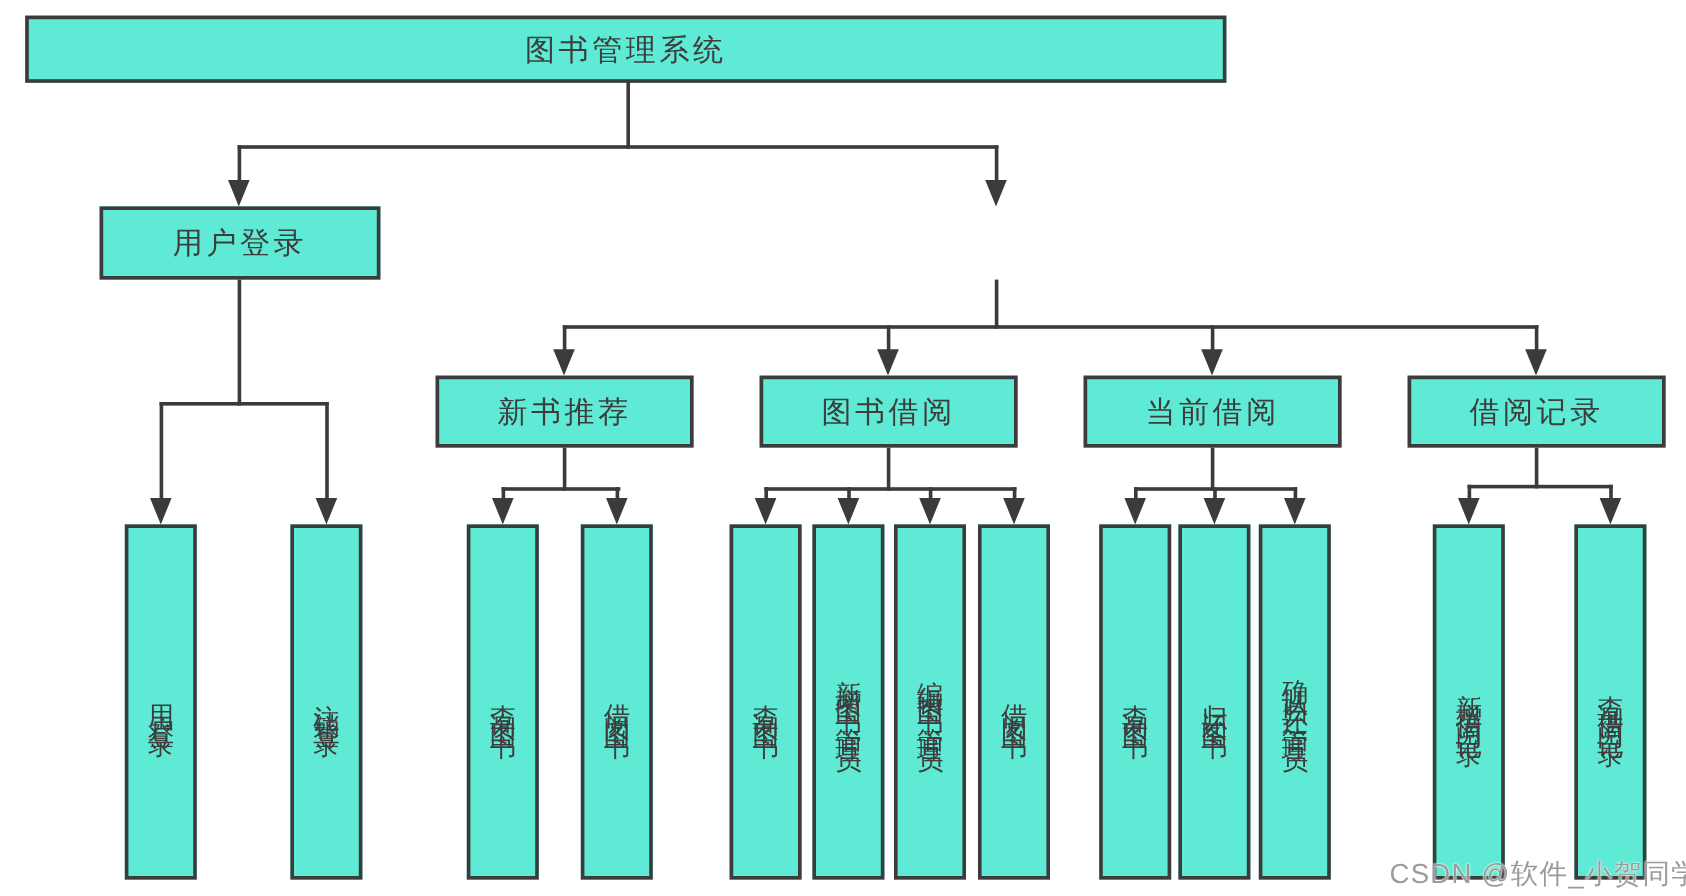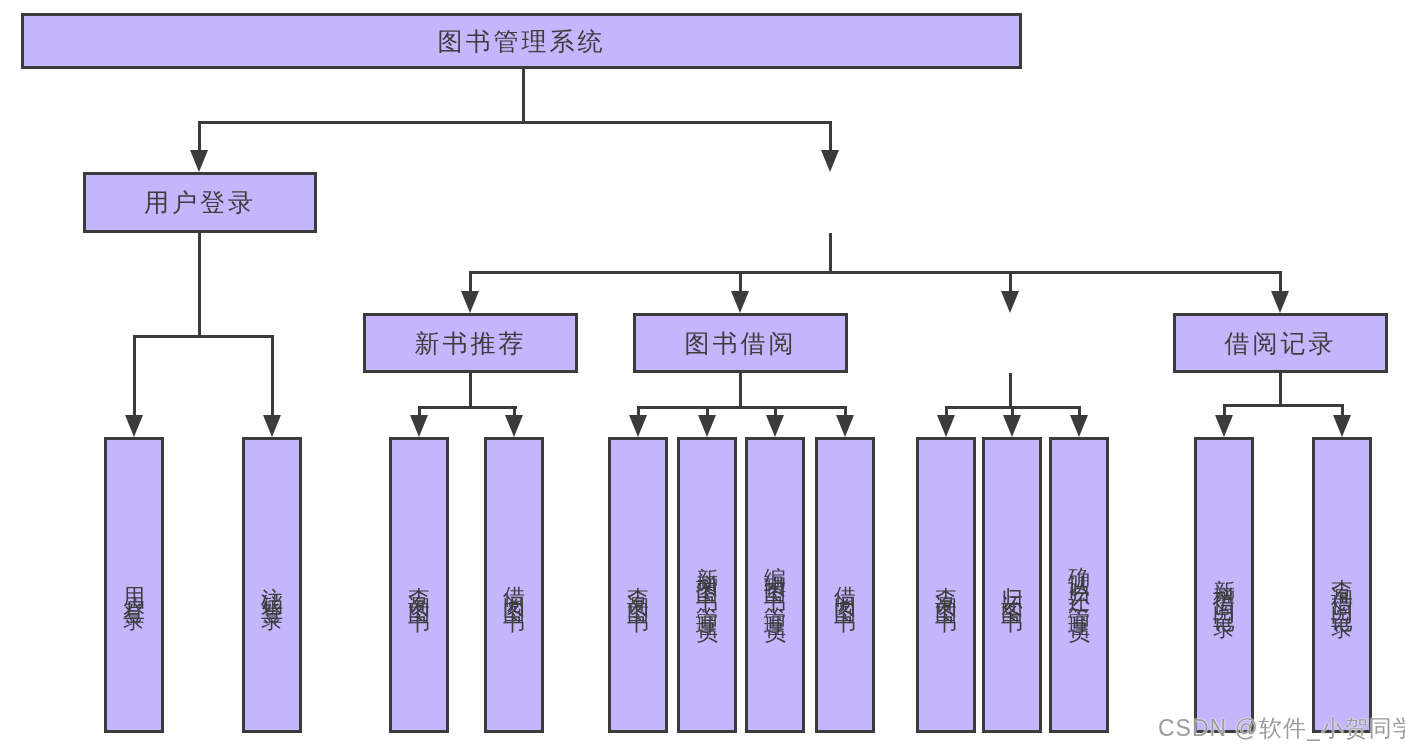--- a/index.html
+++ b/index.html
@@ -13,21 +13,21 @@
   .canvas{
     position:relative;
     width:1405px;height:747px;
     background:var(--background);
     overflow:hidden;
   }
   .box{
     position:absolute;
     box-sizing:border-box;
     border:3px solid var(--line);
-    background:#c4b5fd;
+    background:#5eead4;
     display:flex;align-items:center;justify-content:center;
     color:var(--text);
   }
   .h-label{font-size:25px;letter-spacing:3px;white-space:nowrap;}
   .root-box{left:21px;top:13px;width:1001px;height:56px;}
   .l2{top:172px;height:61px;}
   .l3{top:313px;width:215px;height:60px;}
   .leaf{top:437px;width:60px;height:296px;}
   .vtext{
     writing-mode:vertical-rl;
@@ -91,20 +91,23 @@
   <div class="vline" style="left:1009px;top:271px;height:22px;"></div>
   <div class="arrow" style="left:1001px;top:291px;"></div>
   <div class="vline" style="left:1279px;top:271px;height:22px;"></div>
   <div class="arrow" style="left:1271px;top:291px;"></div>
 
   <div class="box l3" style="left:363px;">
     <span class="h-label">新书推荐</span>
   </div>
   <div class="box l3" style="left:633px;">
     <span class="h-label">图书借阅</span>
+  </div>
+  <div class="box l3" style="left:903px;">
+    <span class="h-label">当前借阅</span>
   </div>
   <div class="box l3" style="left:1173px;">
     <span class="h-label">借阅记录</span>
   </div>
 
   <div class="vline" style="left:469px;top:373px;height:36px;"></div>
   <div class="hline" style="left:418px;top:406px;width:99px;"></div>
   <div class="vline" style="left:418px;top:406px;height:12px;"></div>
   <div class="arrow" style="left:410px;top:415px;"></div>
   <div class="vline" style="left:513px;top:406px;height:12px;"></div>

